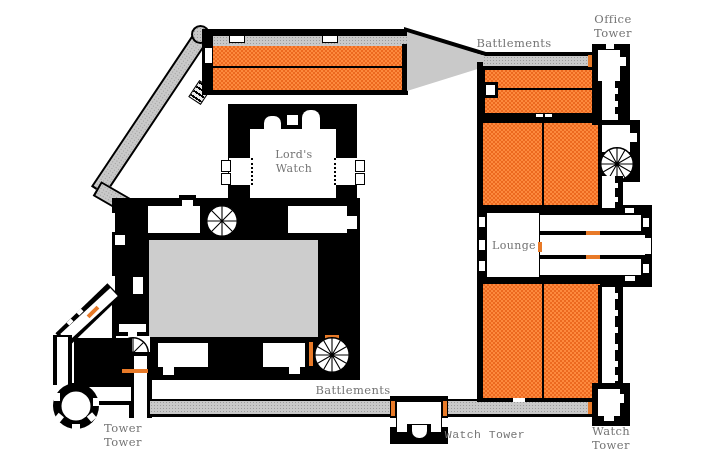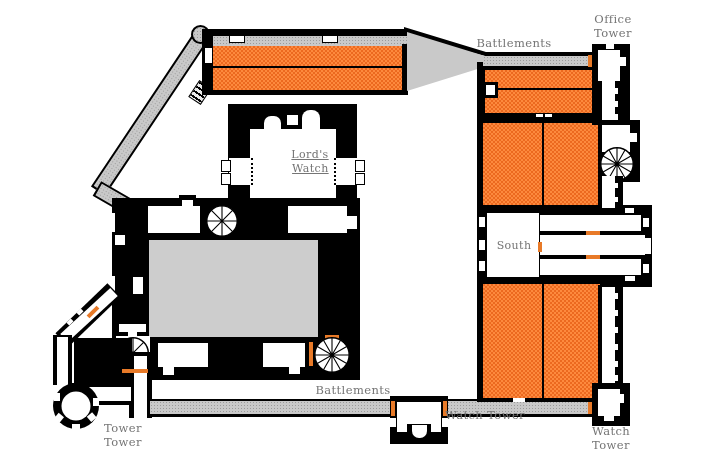--- a/index.html
+++ b/index.html
@@ -56,21 +56,21 @@
   <div class="wht" style="left:264px;top:116px;width:17px;height:14px;border-radius:7px 7px 0 0;"></div>
   <div class="wht" style="left:287px;top:115px;width:11px;height:10px;"></div>
   <div class="wht" style="left:302px;top:110px;width:18px;height:20px;border-radius:8px 8px 0 0;"></div>
   <div class="wht" style="left:229px;top:158px;width:22px;height:27px;border-right:2px dotted #000;"></div>
   <div class="notch" style="left:221px;top:160px;width:8px;height:10px;"></div>
   <div class="notch" style="left:221px;top:173px;width:8px;height:10px;"></div>
   <div class="wht" style="left:334px;top:158px;width:22px;height:27px;border-left:2px dotted #000;"></div>
   <div class="notch" style="left:355px;top:160px;width:8px;height:10px;"></div>
   <div class="notch" style="left:355px;top:173px;width:8px;height:10px;"></div>
   <div class="door" style="left:315px;top:201px;width:15px;height:4px;"></div>
-  <div class="lbl small" style="left:310px;top:148px;text-align:right;text-decoration:underline;">
+  <div class="lbl small" style="left:294px;top:148px;text-align:center;">
     <span>Lord's</span><br>
     <span>Watch</span>
   </div>
 
   <div class="blk" style="left:112px;top:198px;width:248px;height:182px;"></div>
   <div class="crt" style="left:149px;top:240px;width:169px;height:97px;"></div>
   <div class="wht" style="left:148px;top:206px;width:52px;height:27px;"></div>
   <div class="blk" style="left:179px;top:195px;width:17px;height:8px;"></div>
   <div class="wht" style="left:182px;top:200px;width:11px;height:10px;"></div>
   <div class="wht" style="left:288px;top:206px;width:59px;height:27px;"></div>
@@ -136,21 +136,21 @@
   <div class="lbl" style="left:353px;top:383px;">Battlements</div>
 
   <div class="blk" style="left:390px;top:396px;width:58px;height:48px;"></div>
   <div class="wht" style="left:397px;top:402px;width:44px;height:30px;"></div>
   <div class="blk" style="left:407px;top:424px;width:24px;height:20px;"></div>
   <div class="wht" style="left:412px;top:425px;width:15px;height:13px;border-radius:0 0 7px 7px;"></div>
   <div class="door" style="left:391px;top:401px;width:4px;height:15px;"></div>
   <div class="door" style="left:443px;top:401px;width:4px;height:15px;"></div>
   <div class="wht" style="left:390px;top:418px;width:6px;height:9px;"></div>
   <div class="wht" style="left:442px;top:418px;width:6px;height:9px;"></div>
-  <div class="lbl" style="left:485px;top:408px;">Watch Tower</div>
+  <div class="lbl" style="left:485px;top:428px;font-family:Liberation Mono, monospace;">Watch Tower</div>
 
   <div class="blk" style="left:477px;top:62px;width:130px;height:61px;"></div>
   <div class="org" style="left:485px;top:70px;width:115px;height:18px;"></div>
   <div class="org" style="left:485px;top:90px;width:115px;height:23px;"></div>
   <div class="blk" style="left:483px;top:82px;width:15px;height:16px;"></div>
   <div class="wht" style="left:486px;top:85px;width:9px;height:10px;"></div>
   <div class="gry" style="left:483px;top:56px;width:106px;height:10px;"></div>
   <div class="door" style="left:588px;top:55px;width:4px;height:12px;"></div>
   <div class="wht" style="left:536px;top:114px;width:7px;height:5px;"></div>
   <div class="wht" style="left:545px;top:114px;width:7px;height:5px;"></div>
@@ -169,21 +169,21 @@
   <div class="wht" style="left:479px;top:261px;width:6px;height:10px;"></div>
   <div class="wht" style="left:643px;top:218px;width:6px;height:9px;"></div>
   <div class="wht" style="left:645px;top:238px;width:6px;height:8px;"></div>
   <div class="wht" style="left:645px;top:246px;width:6px;height:8px;"></div>
   <div class="wht" style="left:643px;top:264px;width:6px;height:9px;"></div>
   <div class="wht" style="left:625px;top:208px;width:9px;height:5px;"></div>
   <div class="wht" style="left:625px;top:276px;width:10px;height:5px;"></div>
   <div class="door" style="left:538px;top:242px;width:4px;height:10px;"></div>
   <div class="door" style="left:586px;top:231px;width:14px;height:4px;"></div>
   <div class="door" style="left:586px;top:255px;width:14px;height:4px;"></div>
-  <div class="lbl small" style="left:514px;top:239px;">South</div>
+  <div class="lbl small" style="left:514px;top:239px;">Lounge</div>
 
   <div class="blk" style="left:477px;top:277px;width:130px;height:125px;"></div>
   <div class="org" style="left:483px;top:284px;width:59px;height:114px;"></div>
   <div class="org" style="left:544px;top:284px;width:56px;height:114px;"></div>
   <div class="wht" style="left:513px;top:398px;width:12px;height:4px;"></div>
 
   <div class="blk" style="left:592px;top:44px;width:38px;height:81px;"></div>
   <div class="wht" style="left:598px;top:50px;width:22px;height:31px;"></div>
   <div class="wht" style="left:606px;top:43px;width:8px;height:6px;"></div>
   <div class="wht" style="left:620px;top:57px;width:6px;height:9px;"></div>

